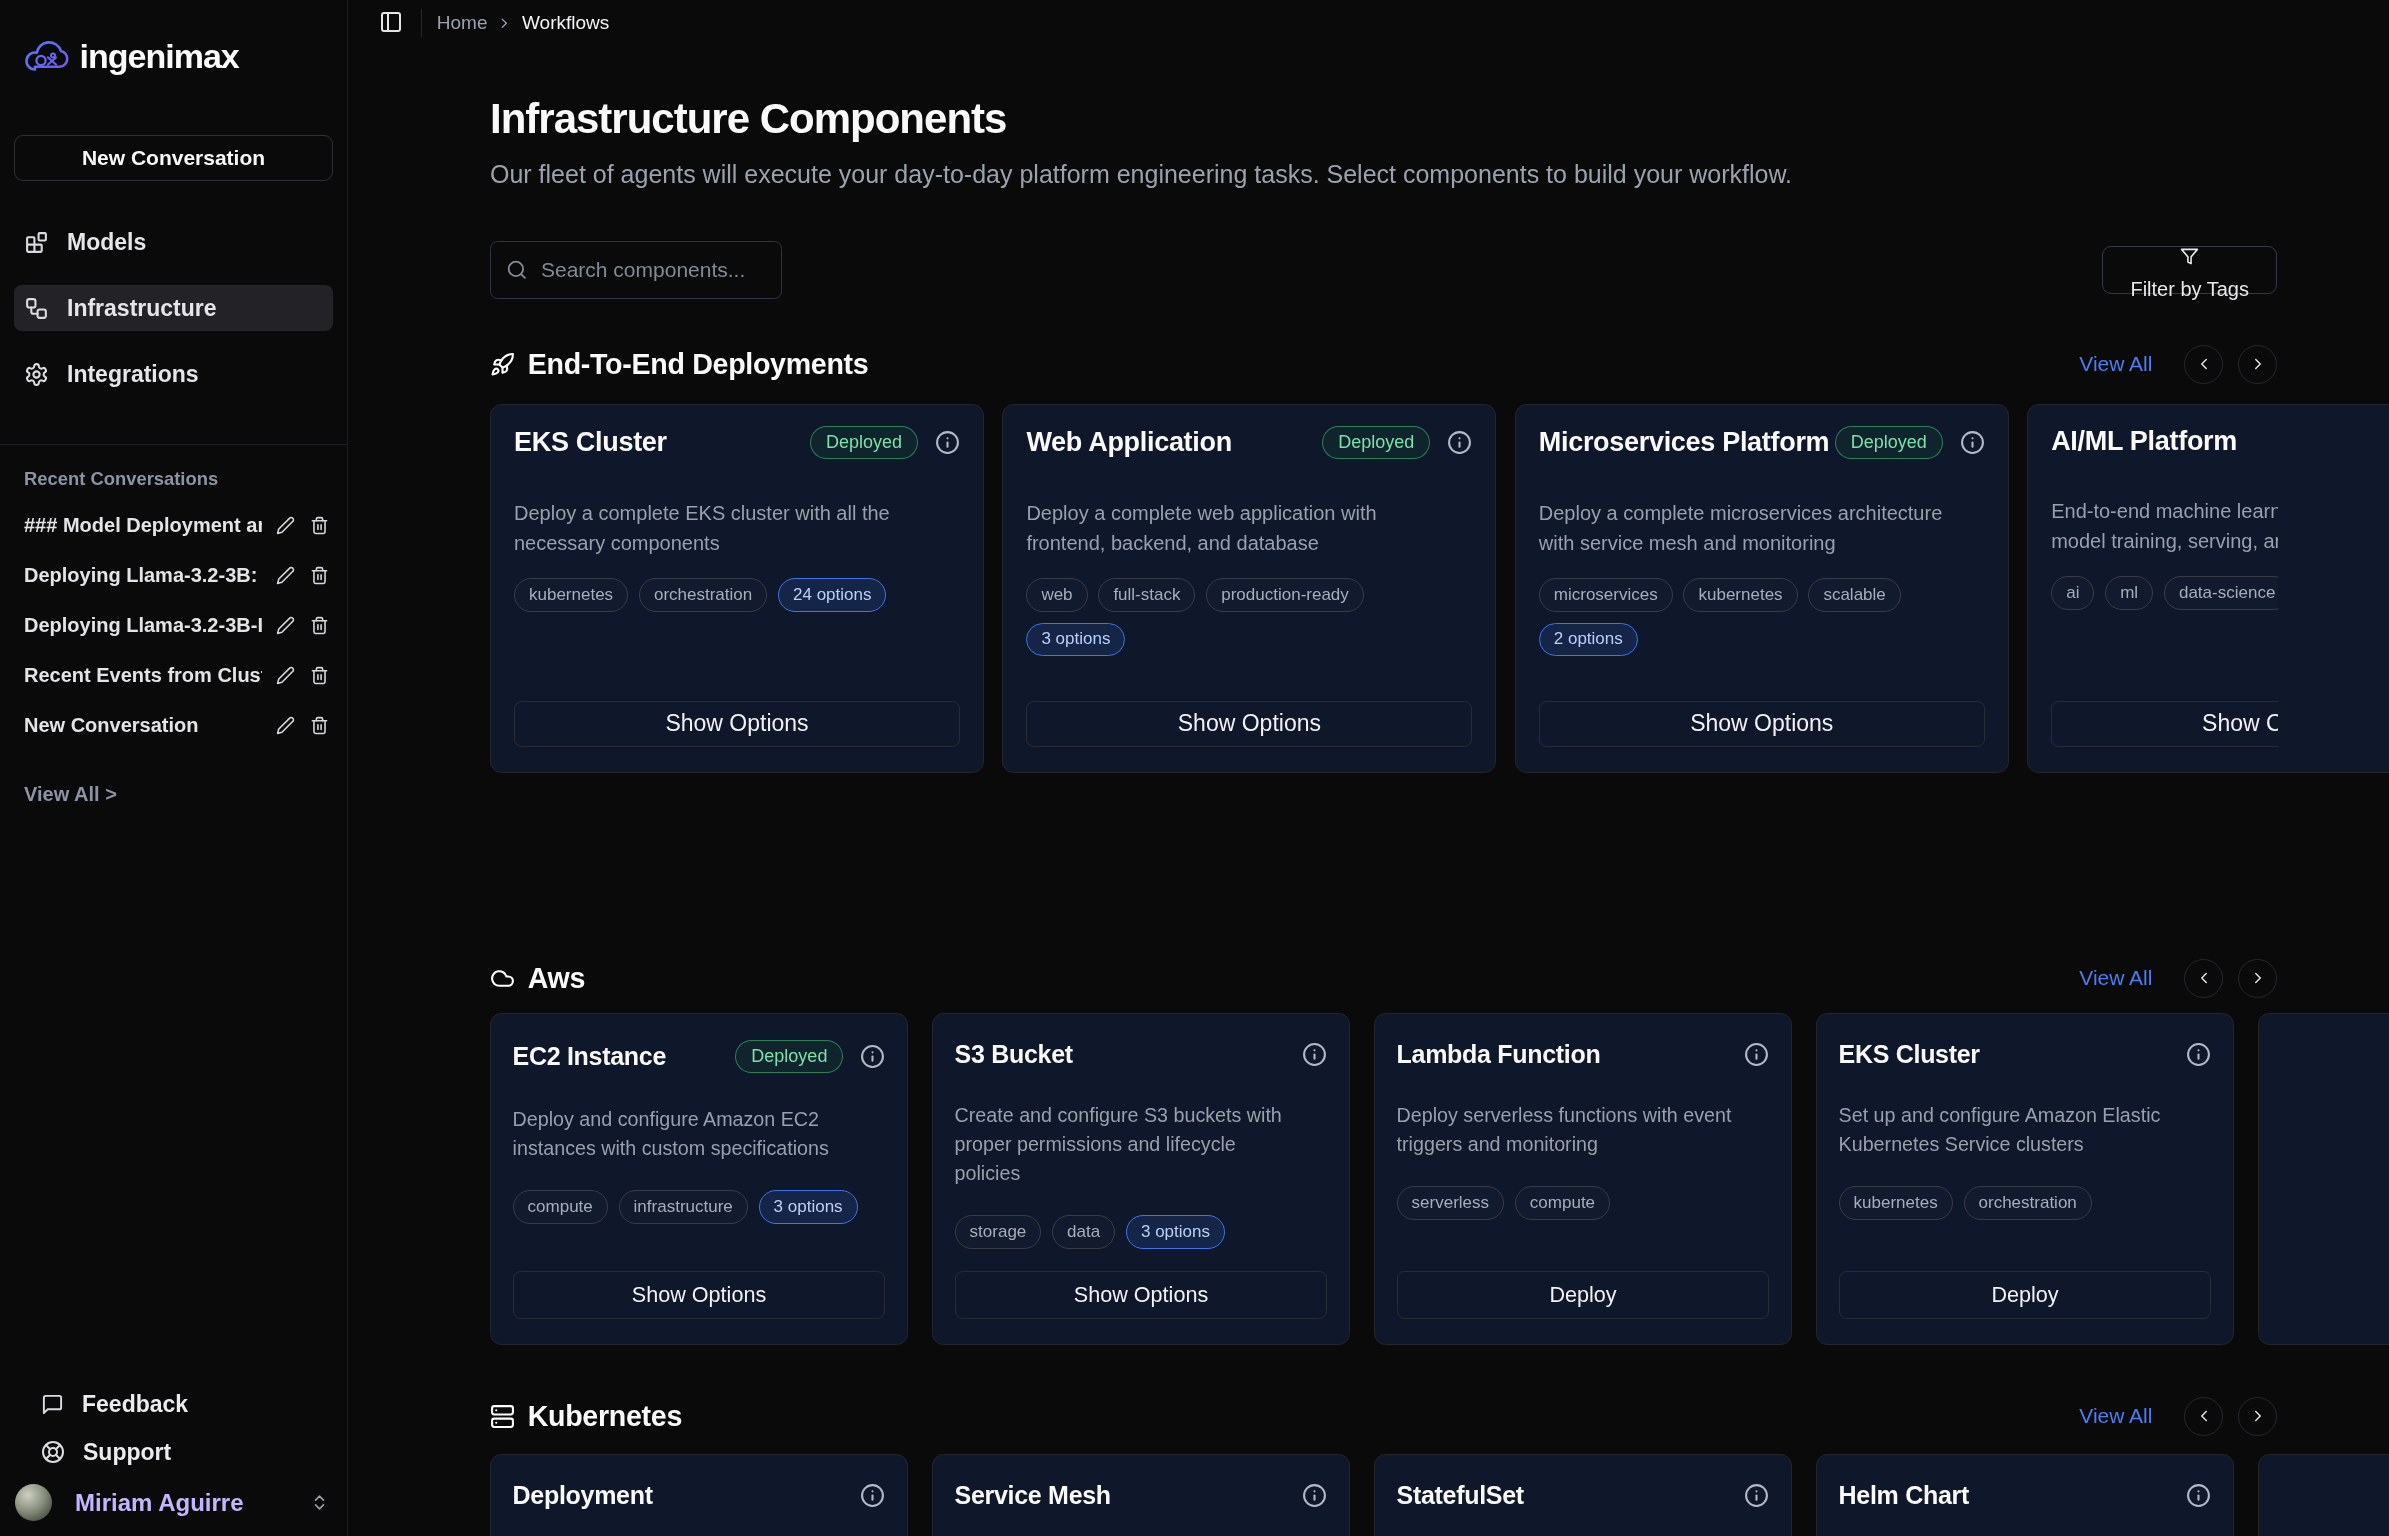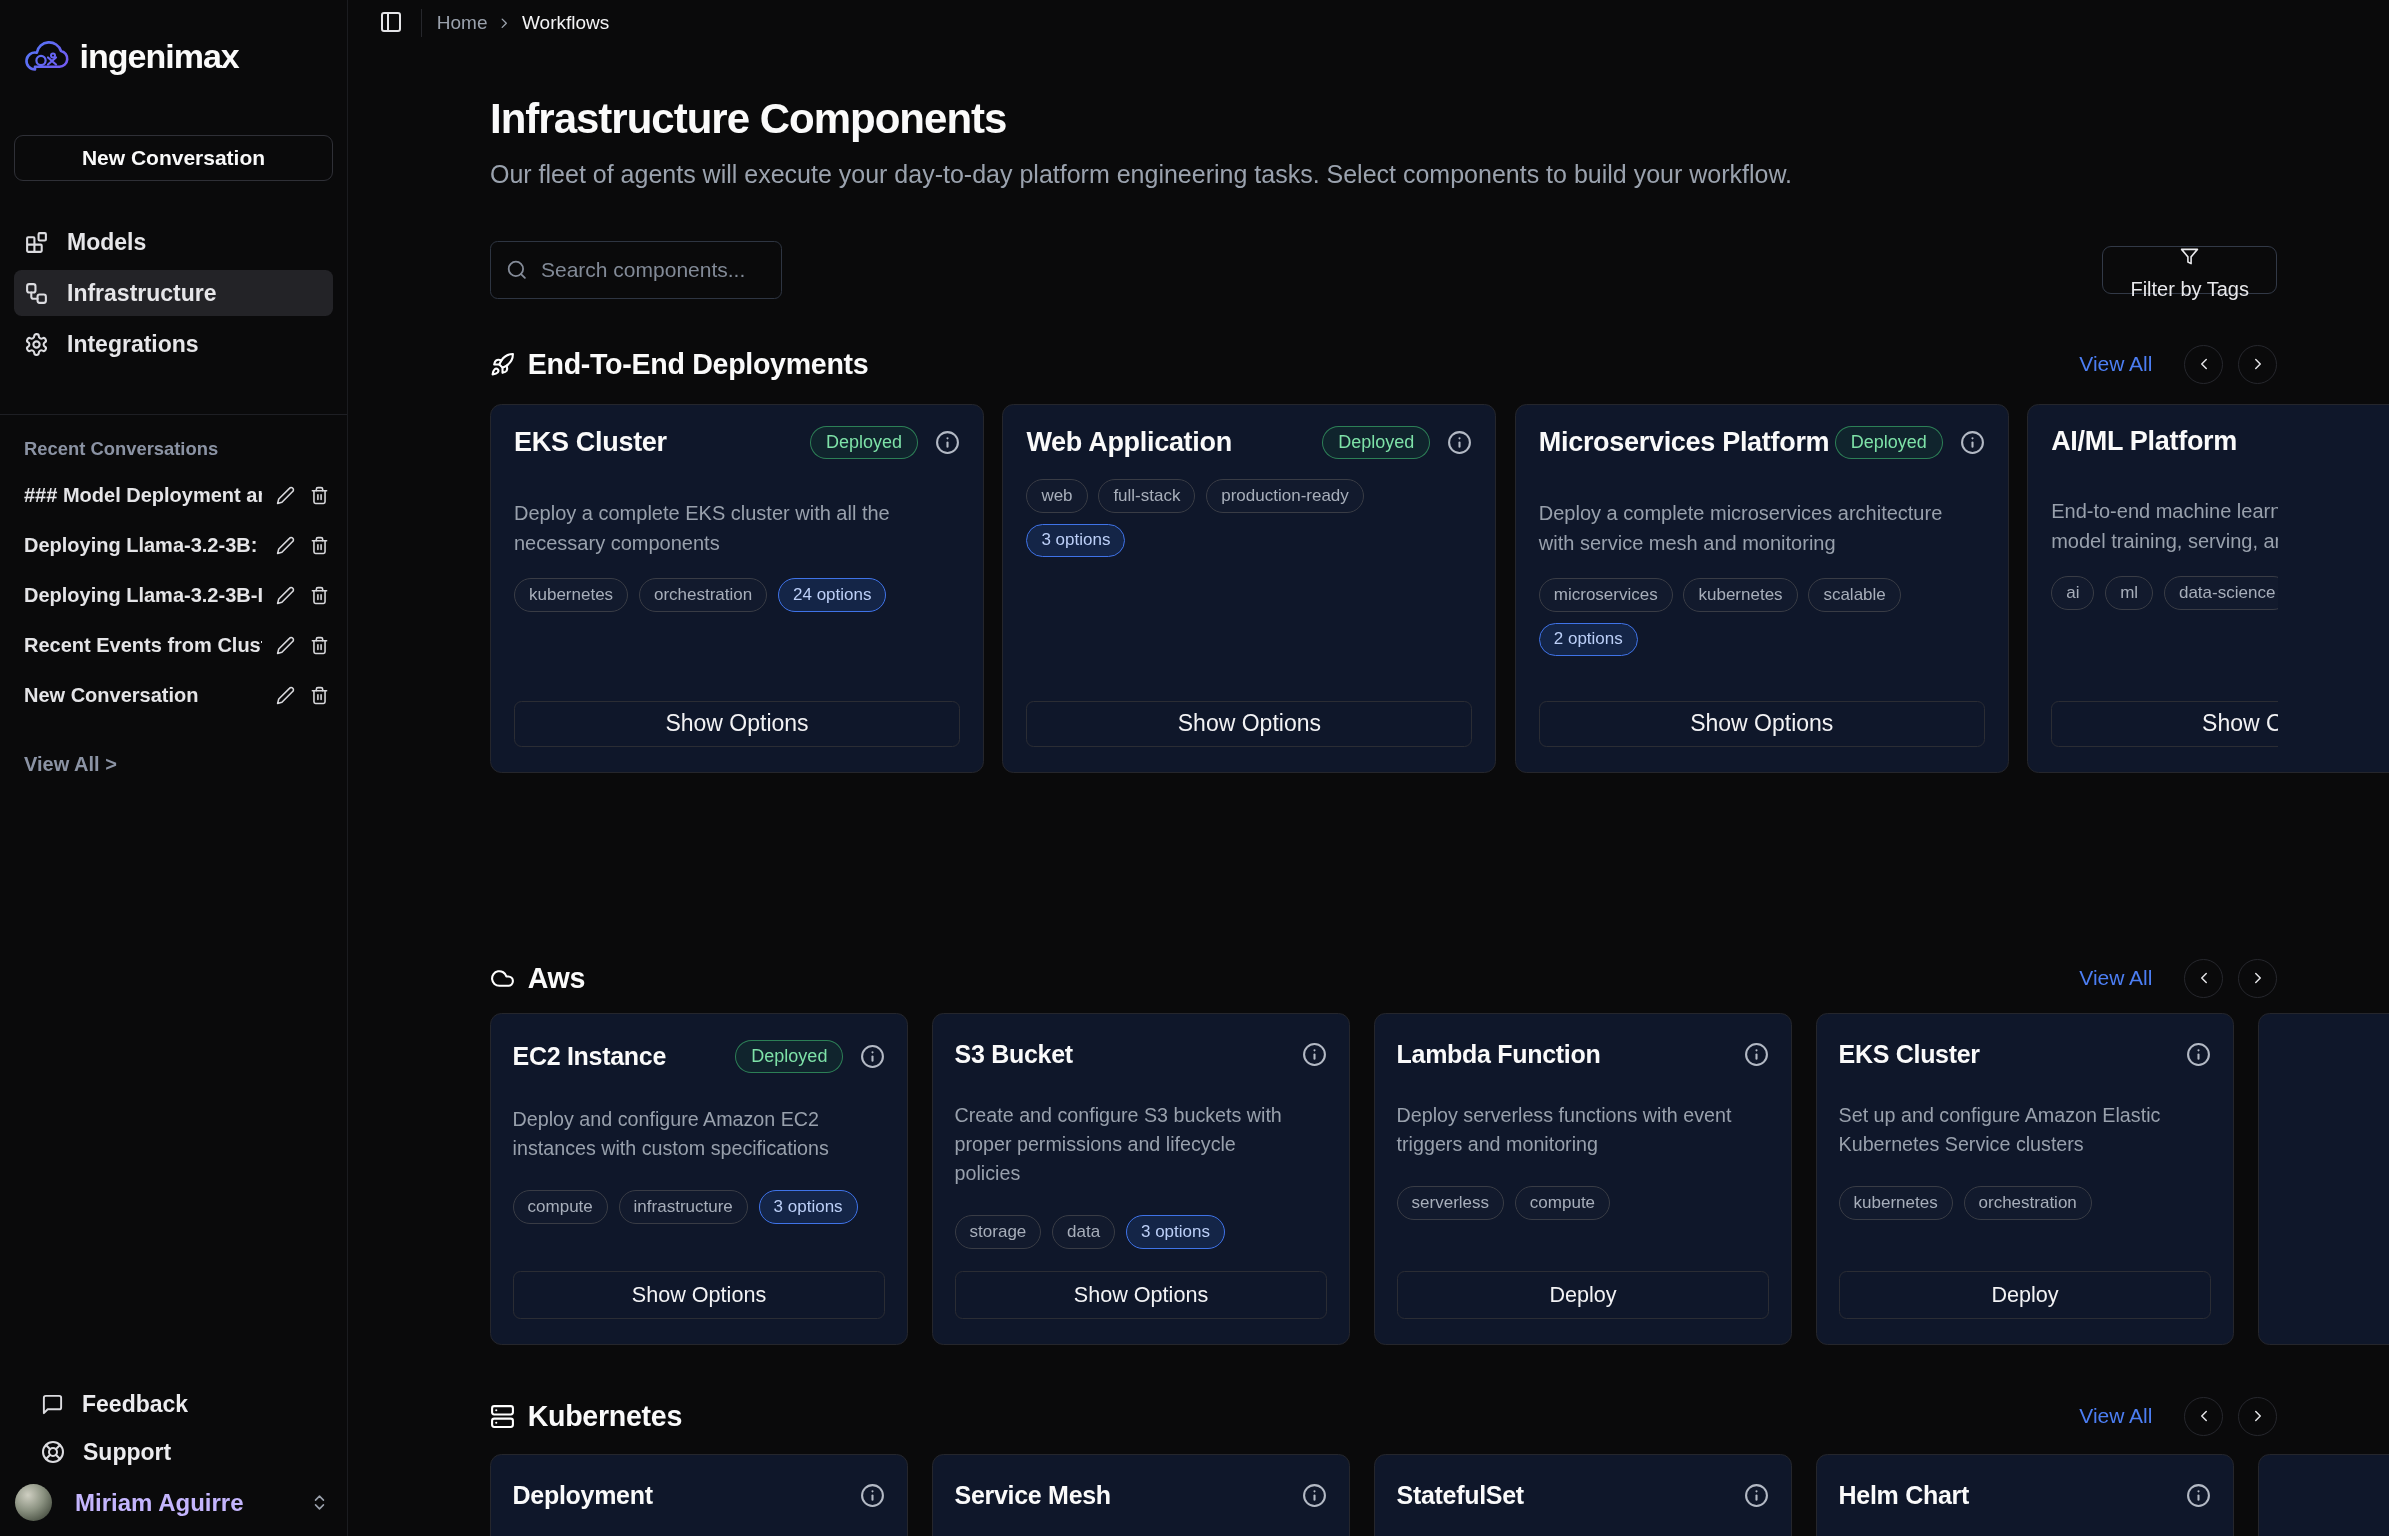--- a/index.html
+++ b/index.html
@@ -6,21 +6,21 @@
   *{box-sizing:border-box;}
   .app{position:relative;width:2389px;height:1537px;overflow:hidden;background:#0a0a0b;
        color:#fafafa;font-family:"Liberation Sans","DejaVu Sans",sans-serif;display:flex;}
 
   
   .sidebar{width:348px;flex:0 0 348px;border-right:1.3px solid #1b1c20;display:flex;flex-direction:column;}
   .logo-row{margin:36px 0 0 21.6px;display:flex;align-items:center;gap:10px;}
   .logo-text{font-size:34px;font-weight:700;letter-spacing:-1px;color:#fafafa;}
   .new-conv{margin:58px 14px 0;height:46px;border:1.3px solid #2f3037;border-radius:9px;background:transparent;
             color:#fafafa;font-size:21px;font-weight:600;font-family:inherit;cursor:pointer;}
-  #side-nav{margin:38px 14px 0;display:flex;flex-direction:column;gap:5px;}
+  #side-nav{margin:38px 14px 0;display:flex;flex-direction:column;gap:20px;}
   .nav-item{height:46px;display:flex;align-items:center;gap:18px;padding:0 10px;border-radius:7.6px;
             color:#e6e6e9;font-size:23px;font-weight:600;cursor:pointer;}
   .nav-item.active{background:#232327;}
   .nav-ico{display:flex;color:#dcdce0;}
   .side-divider{height:1.3px;background:#1e1f24;margin-top:47px;}
   .recent-heading{margin:23px 0 0 24px;font-size:18.4px;font-weight:600;color:#8b93a4;}
   #conv-list{margin:10px 16.5px 0 24px;display:flex;flex-direction:column;}
   .conv-row{height:50px;display:flex;align-items:center;gap:12.7px;}
   .conv-title{flex:1;min-width:0;overflow:hidden;white-space:nowrap;font-size:20px;font-weight:600;color:#e4e4e7;}
   .conv-ico{flex:0 0 auto;width:21.6px;height:21.6px;background:none;border:none;padding:0;color:#d8d8dc;display:flex;
@@ -370,20 +370,22 @@
                 <h3 class="card-title">Web Application</h3>
                 <span class="badge">Deployed</span>
                 <span class="info">
                   <svg width="25" height="25" viewBox="0 0 24 24" fill="none" stroke="currentColor" stroke-width="2" stroke-linecap="round" stroke-linejoin="round">
                     <circle cx="12" cy="12" r="10"></circle>
                     <path d="M12 16v-4"></path>
                     <path d="M12 8h.01"></path>
                   </svg>
                 </span>
               </div>
+              <p class="card-desc">Deploy a complete web application with
+frontend, backend, and database</p>
               <div class="tags">
                 <span class="pill">web</span>
                 <span class="pill">full-stack</span>
                 <span class="pill">production-ready</span>
                 <span class="pill options">3 options</span>
               </div>
               <button class="card-btn">Show Options</button>
             </div>
             <div class="card lg">
               <div class="card-head">

